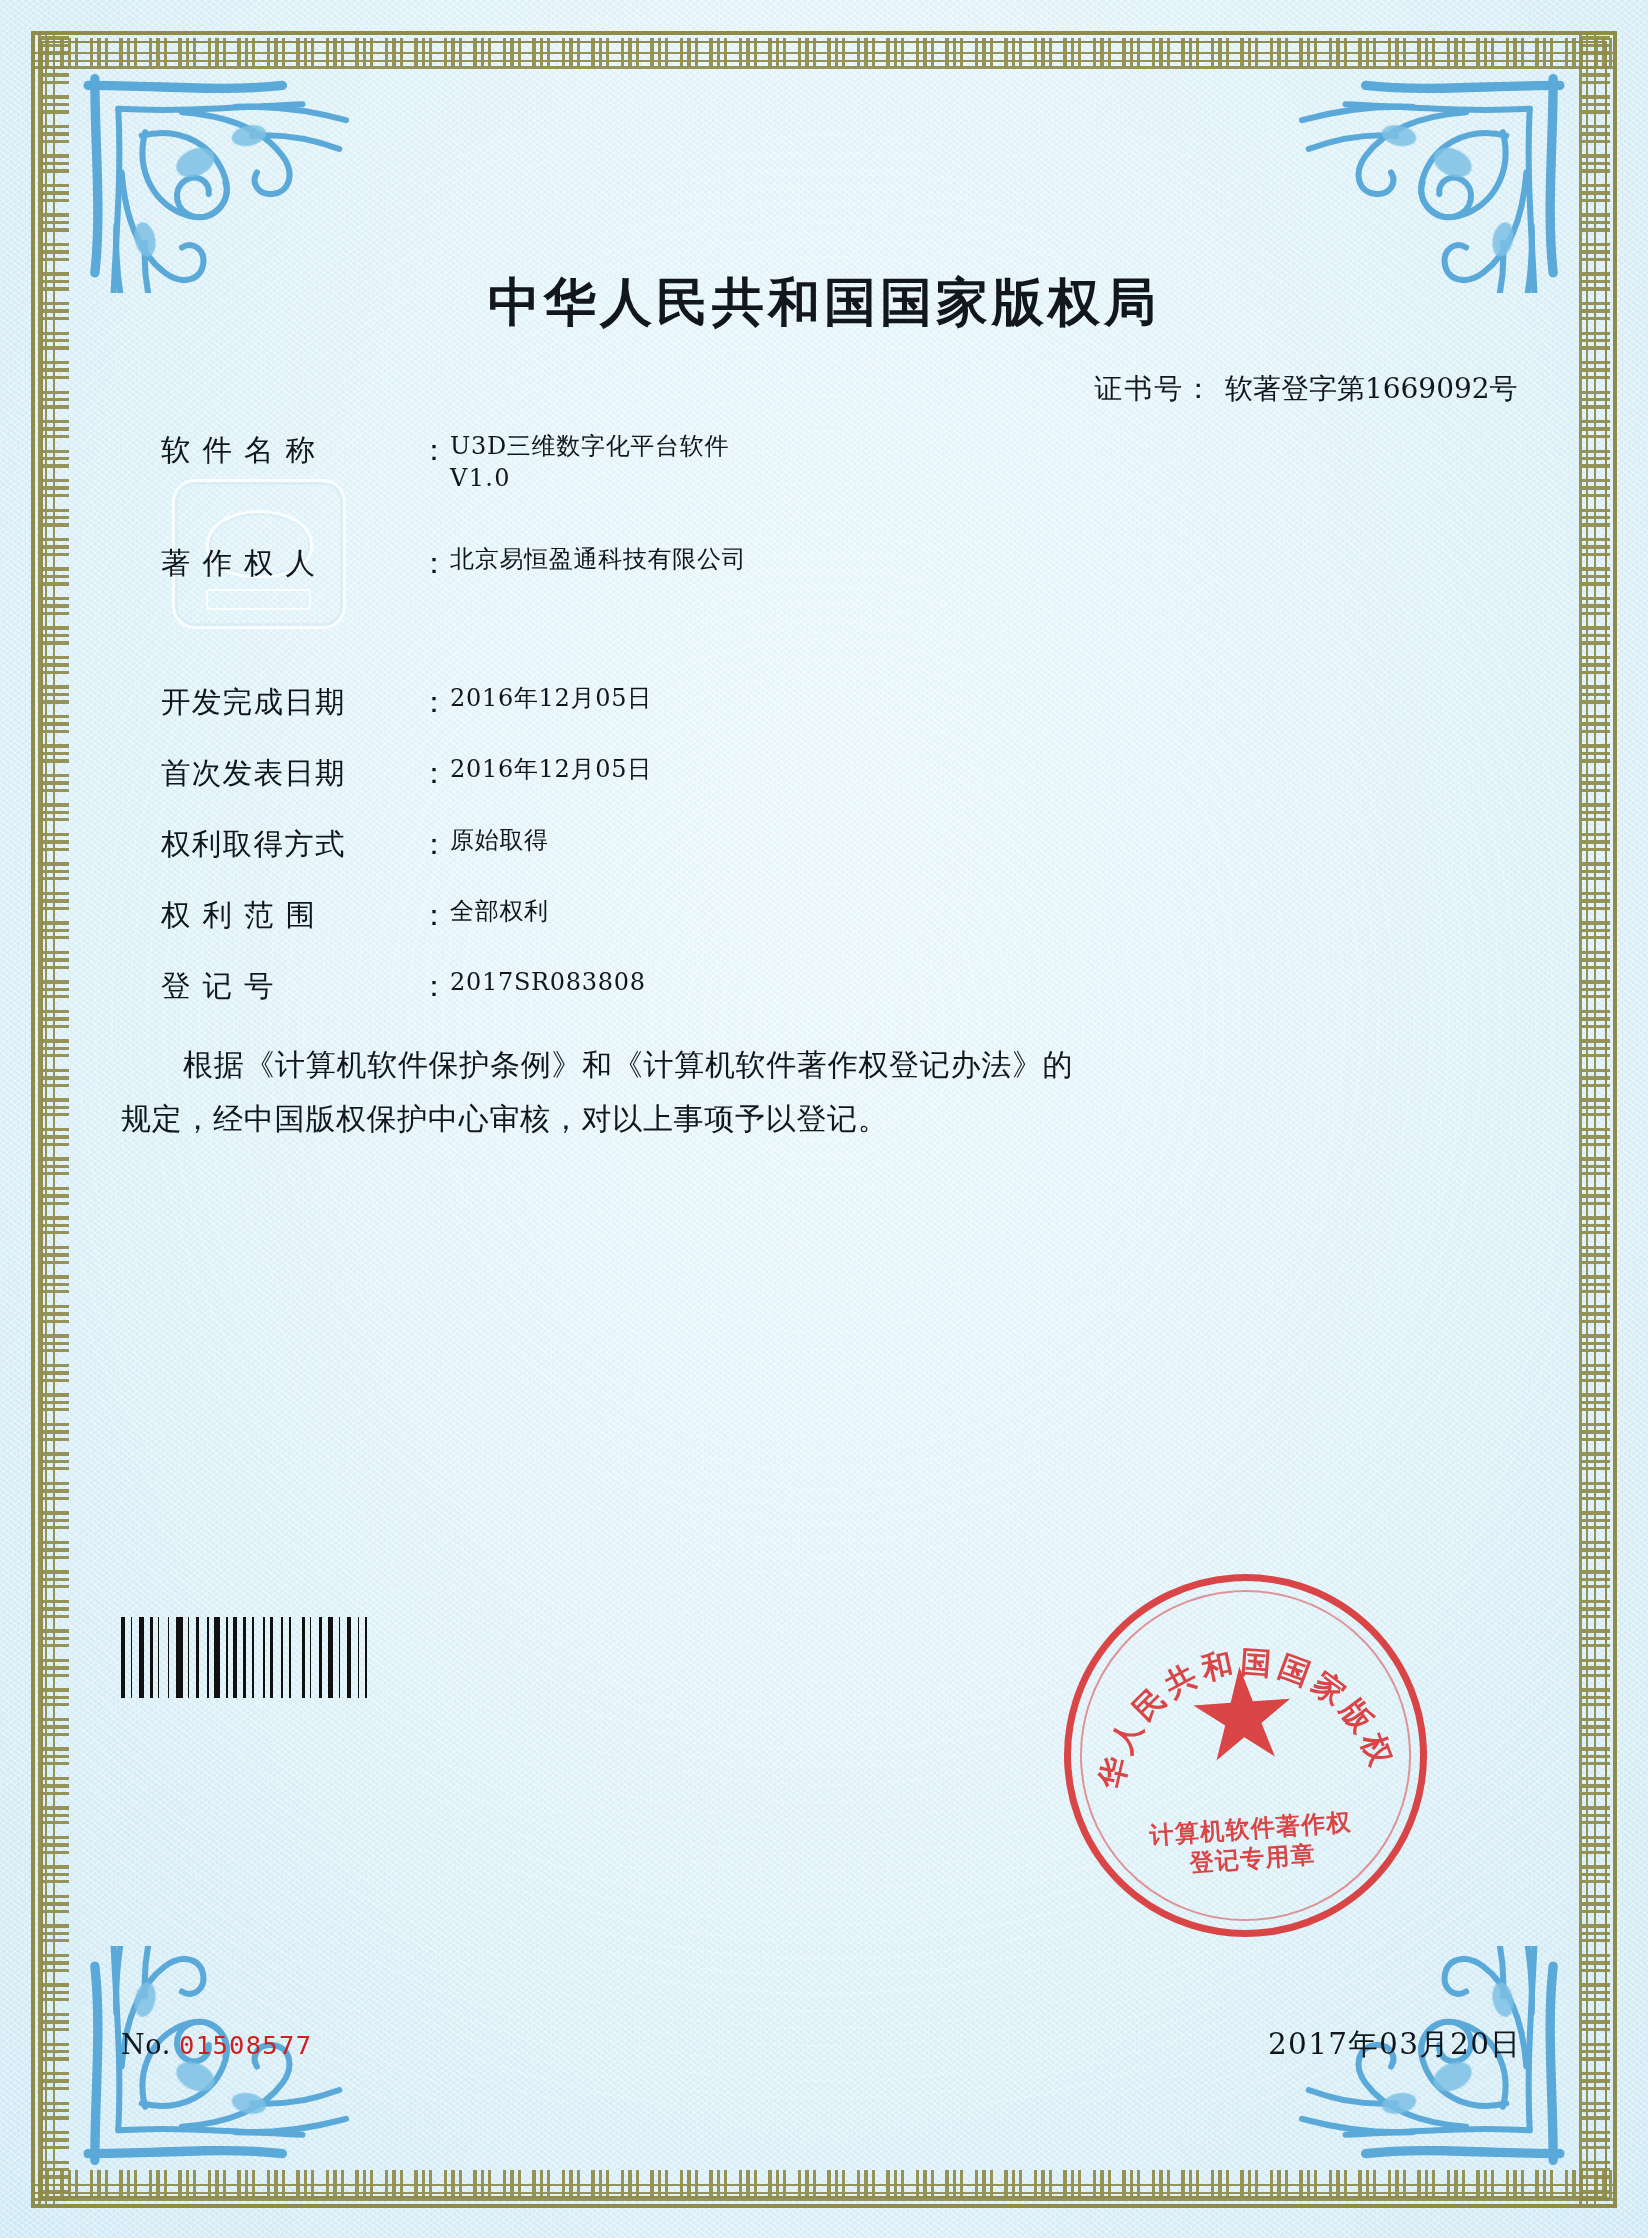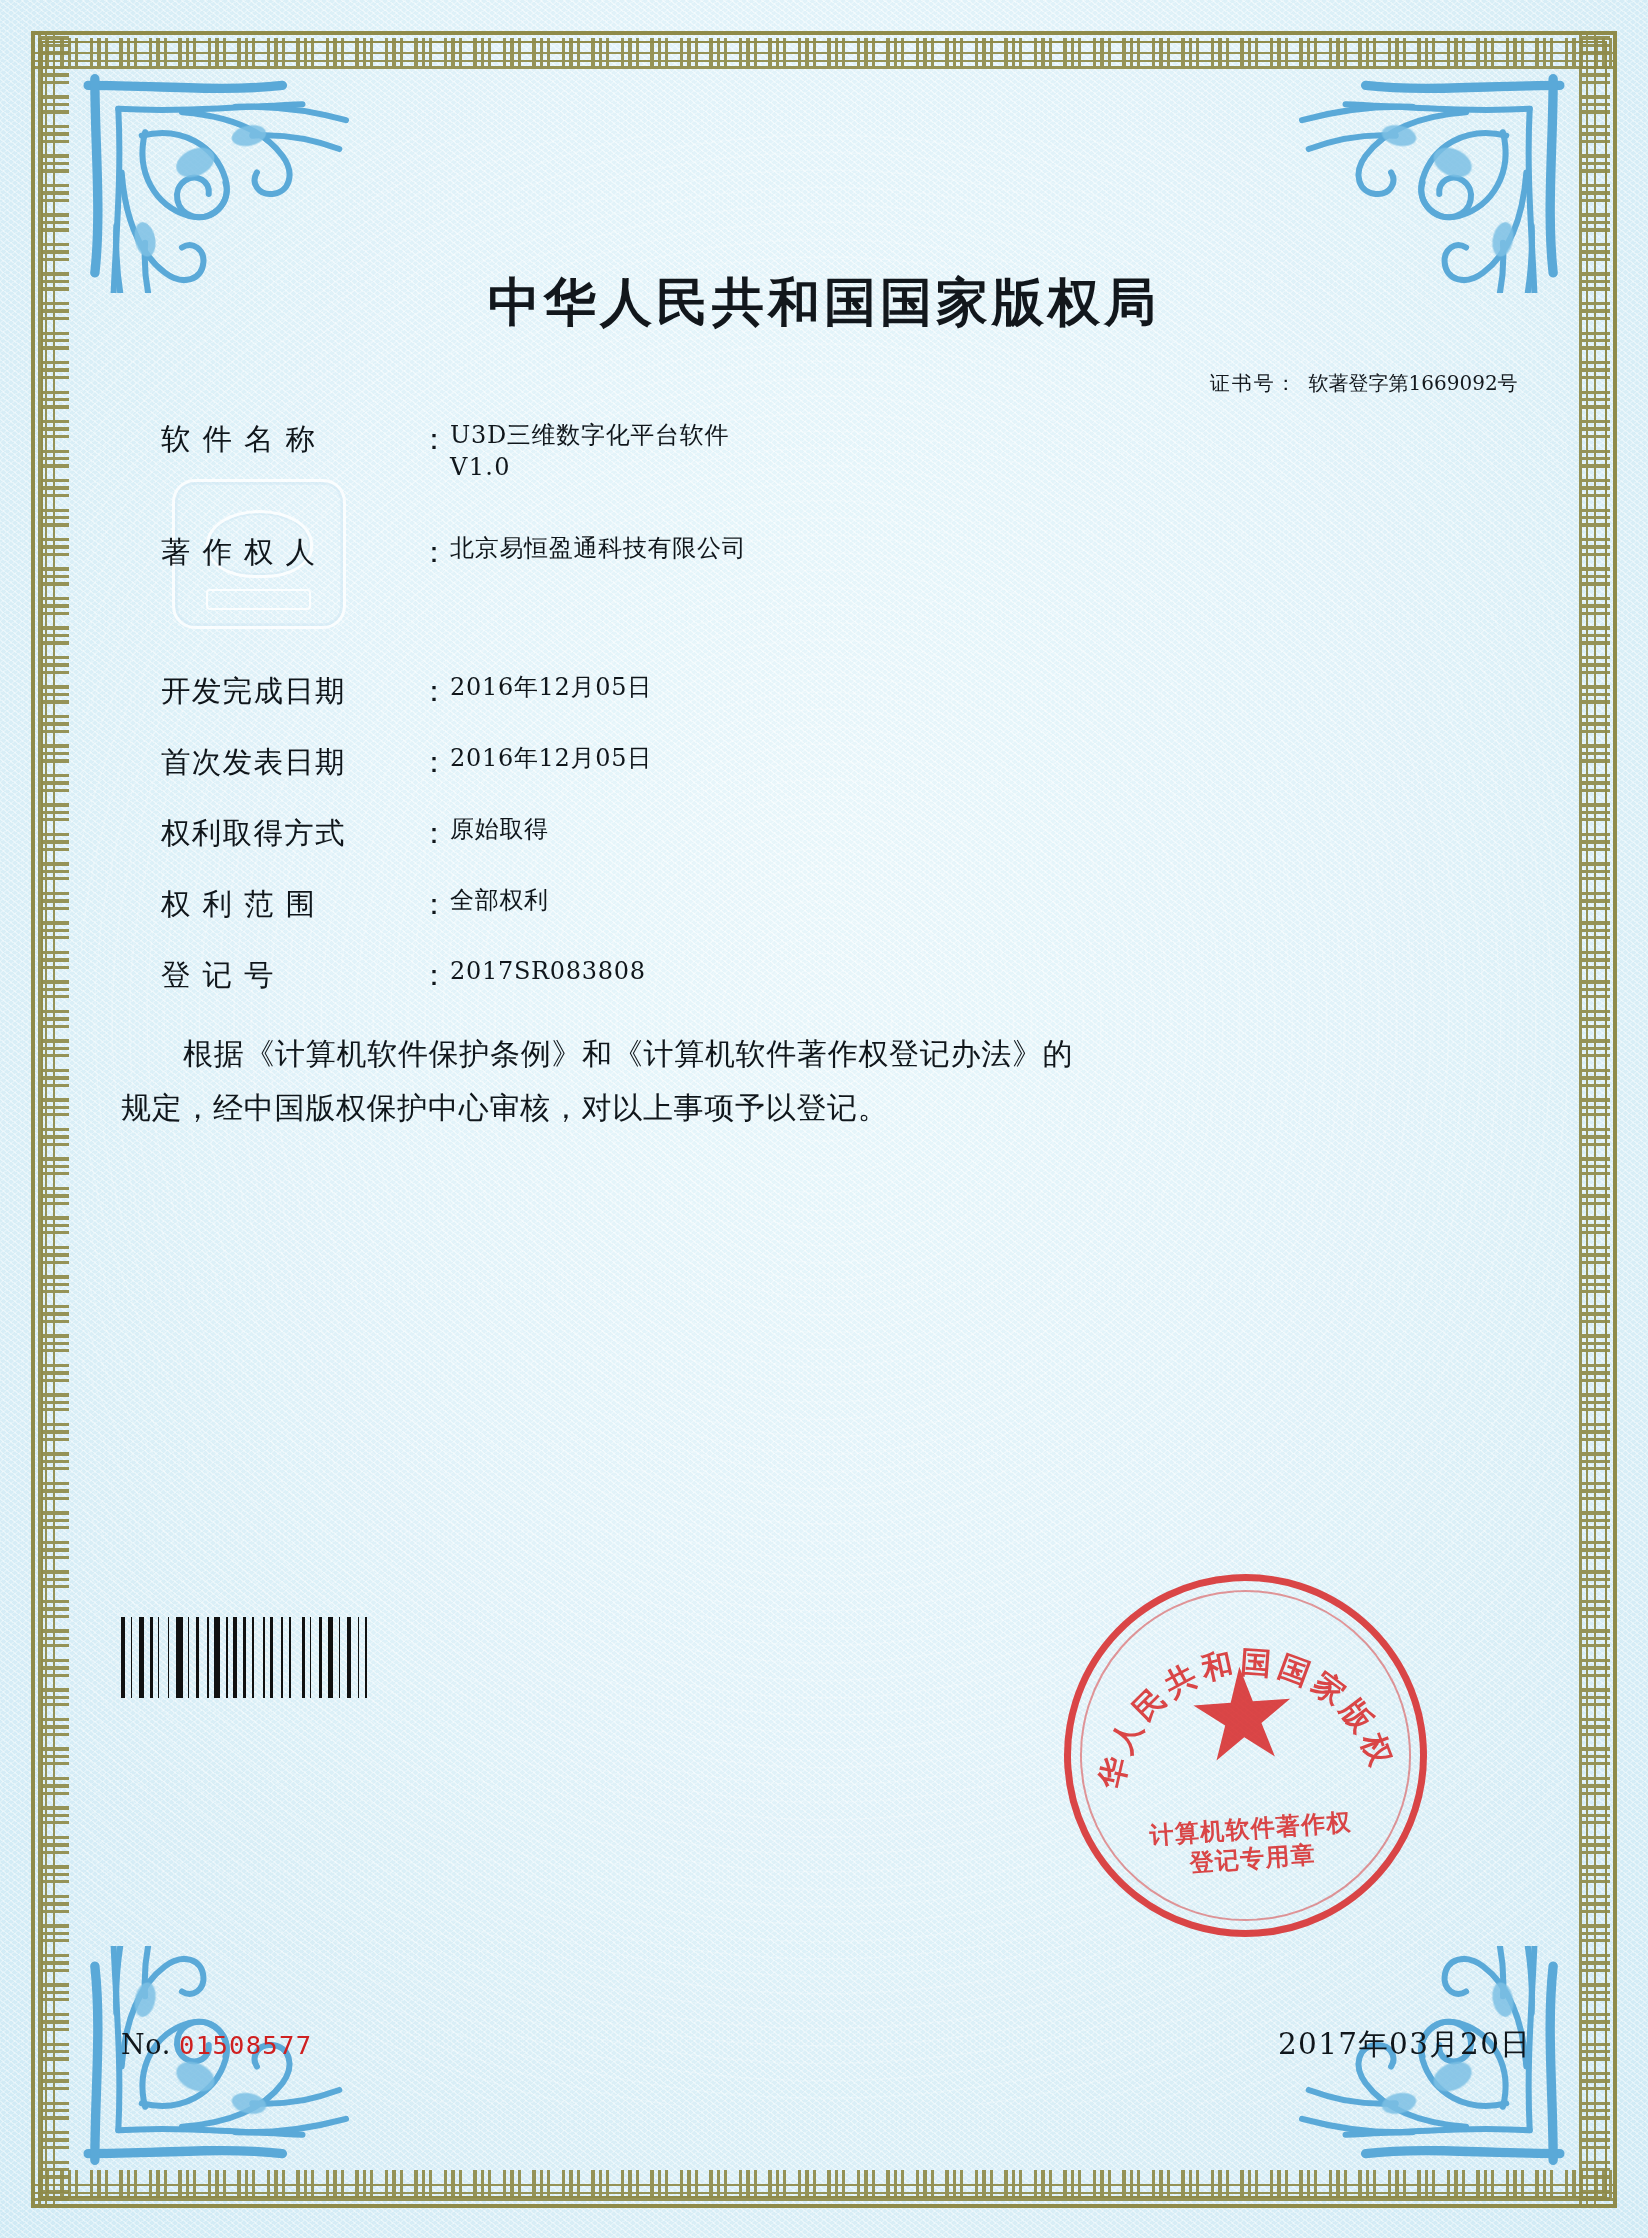--- a/index.html
+++ b/index.html
@@ -151,21 +151,21 @@
     letter-spacing: 4px;
     color: #12171c;
     margin-top: 34px;
   }
 
   .cert-no-line {
     margin-top: 32px;
     text-align: right;
     padding-right: 9.4px;
     font-family: "DejaVu Serif", "Liberation Serif", serif;
-    font-size: 20px;
+    font-size: 28px;
     color: #13181d;
     letter-spacing: 0.7px;
   }
   .cert-no-line .label { letter-spacing: 2px; margin-right: 10.7px; }
   .cert-no-line .value { letter-spacing: 0px; }
 
   
   .emblem-watermark {
     position: absolute;
     left: 51px;
@@ -301,21 +301,21 @@
     font-weight: bold;
     font-size: 24px;
     line-height: 1.25;
     letter-spacing: 1.3px;
   }
 
   
   .footer {
     position: absolute;
     left: 121px;
-    right: 117px;
+    right: 127px;
     bottom: 174px;
     display: flex;
     justify-content: space-between;
     align-items: baseline;
   }
   .serial {
     font-family: "DejaVu Serif", "Liberation Serif", serif;
     font-size: 27px;
     color: #10161b;
     letter-spacing: 0.7px;

